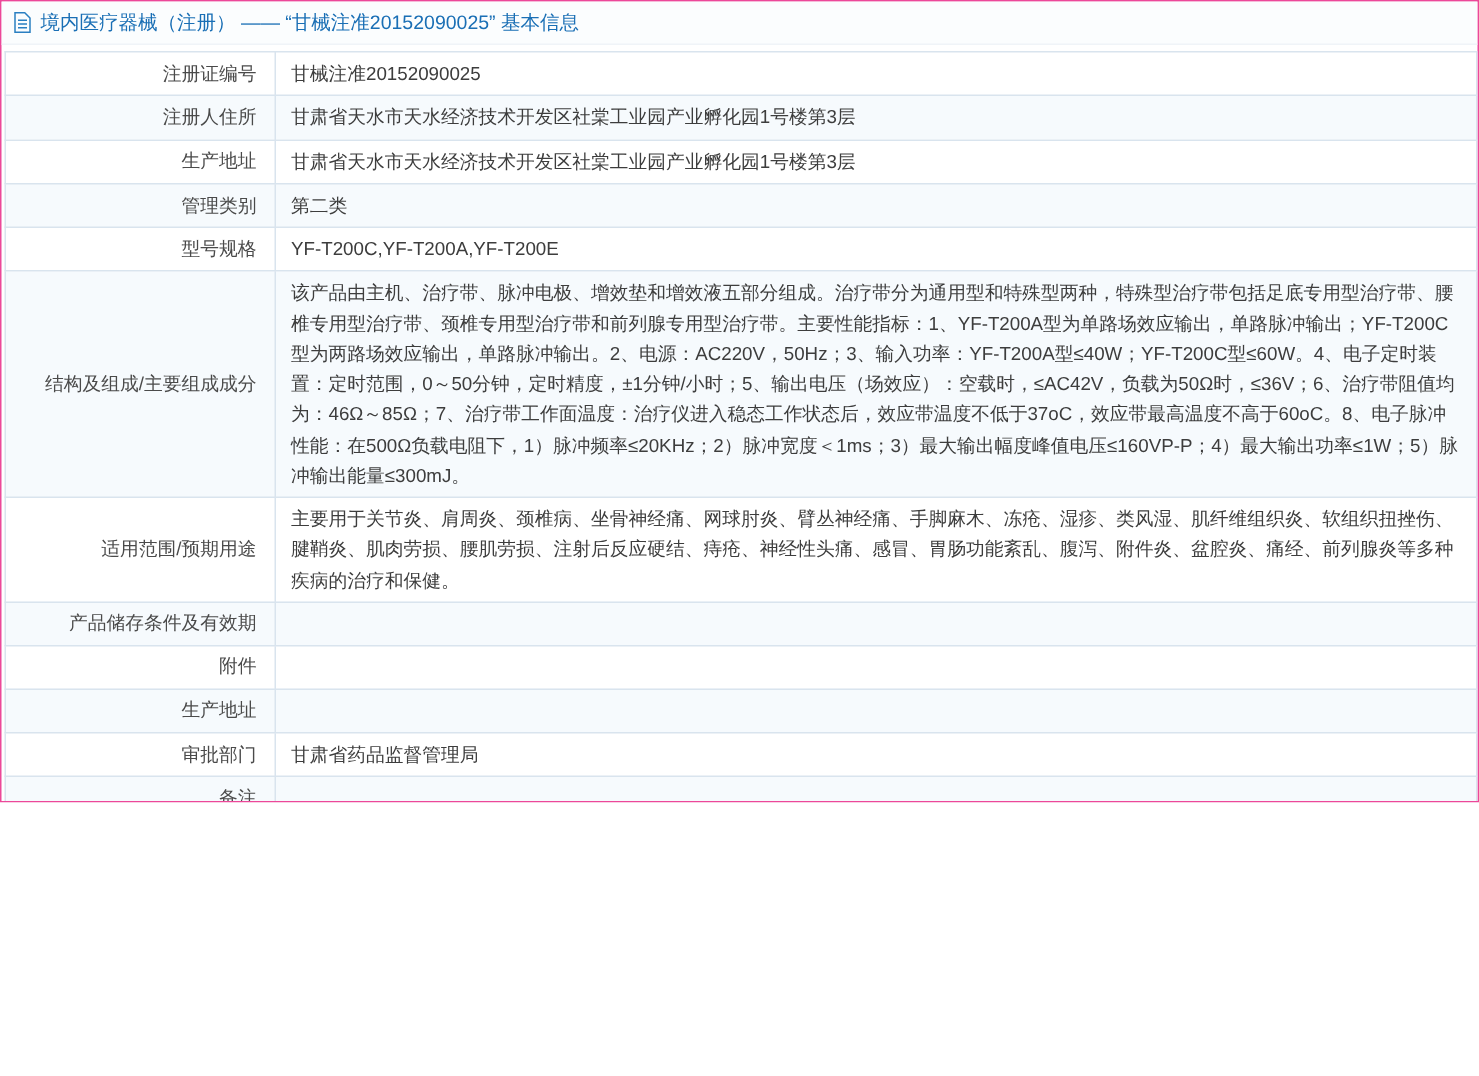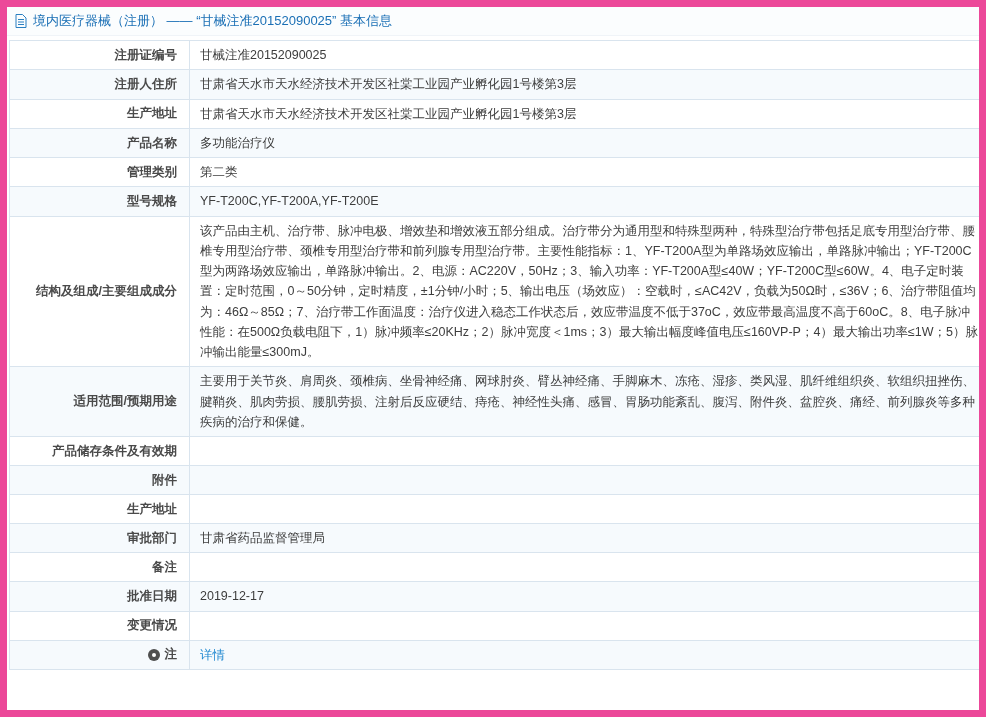--- a/index.html
+++ b/index.html
@@ -1,23 +1,23 @@
 <!DOCTYPE html>
 <html><head>
 <meta charset="utf-8">
 <style>
   * { box-sizing: border-box; }
   html, body { margin: 0; padding: 0; background: #ffffff; }
   body { font-family: "Liberation Sans", "DejaVu Sans", sans-serif; }
 
   .page {
     width: 986px;
-    height: 717px;
+    height: 535px;
     background: #ffffff;
-    border: 7px solid #ec4899;
+    border: 1px solid #ec4899;
     overflow: hidden;
   }
 
   .page-header {
     height: 29px;
     display: flex;
     align-items: center;
     gap: 6px;
     padding: 0 8px;
     background: #fbfdfe;
@@ -37,21 +37,21 @@
 
   .info-table th, .info-table td {
     border: 1px solid #d9e4ee;
     font-size: 12.5px;
     vertical-align: middle;
     background: #ffffff;
   }
   .info-table tr { height: 29px; }
   .info-table th {
     text-align: right;
-    font-weight: bold;
+    font-weight: normal;
     color: #4a4a4a;
     padding: 4px 12px 4px 8px;
     line-height: 1.5;
   }
   .info-table td {
     text-align: left;
     color: #3d3d3d;
     padding: 4px 10px;
     line-height: 1.62;
     word-break: break-all;
@@ -117,24 +117,20 @@
       </tr>
       <tr>
         <th>注册人住所</th>
         <td>甘肃省天水市天水经济技术开发区社棠工业园产业孵化园1号楼第3层</td>
       </tr>
       <tr>
         <th>生产地址</th>
         <td>甘肃省天水市天水经济技术开发区社棠工业园产业孵化园1号楼第3层</td>
       </tr>
       <tr>
-        <th>产品名称</th>
-        <td>多功能治疗仪</td>
-      </tr>
-      <tr>
         <th>管理类别</th>
         <td>第二类</td>
       </tr>
       <tr>
         <th>型号规格</th>
         <td>YF-T200C,YF-T200A,YF-T200E</td>
       </tr>
       <tr>
         <th>结构及组成/主要组成成分</th>
         <td>该产品由主机、治疗带、脉冲电极、增效垫和增效液五部分组成。治疗带分为通用型和特殊型两种，特殊型治疗带包括足底专用型治疗带、腰椎专用型治疗带、颈椎专用型治疗带和前列腺专用型治疗带。主要性能指标：1、YF-T200A型为单路场效应输出，单路脉冲输出；YF-T200C型为两路场效应输出，单路脉冲输出。2、电源：AC220V，50Hz；3、输入功率：YF-T200A型≤40W；YF-T200C型≤60W。4、电子定时装置：定时范围，0～50分钟，定时精度，±1分钟/小时；5、输出电压（场效应）：空载时，≤AC42V，负载为50Ω时，≤36V；6、治疗带阻值均为：46Ω～85Ω；7、治疗带工作面温度：治疗仪进入稳态工作状态后，效应带温度不低于37oC，效应带最高温度不高于60oC。8、电子脉冲性能：在500Ω负载电阻下，1）脉冲频率≤20KHz；2）脉冲宽度＜1ms；3）最大输出幅度峰值电压≤160VP-P；4）最大输出功率≤1W；5）脉冲输出能量≤300mJ。</td>

